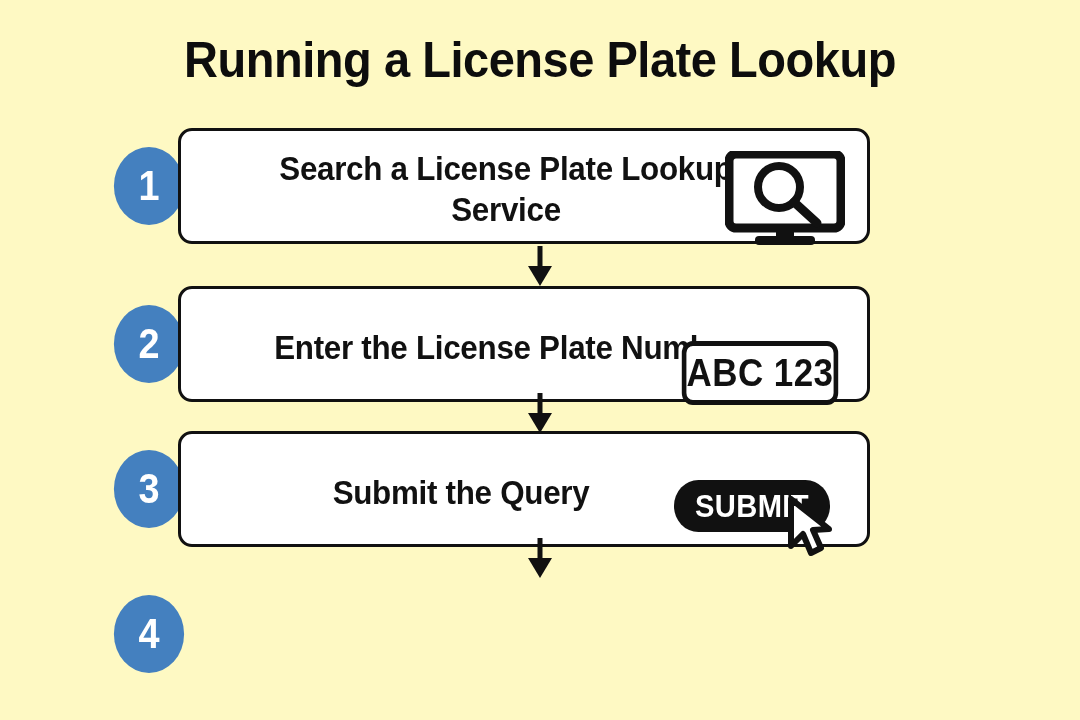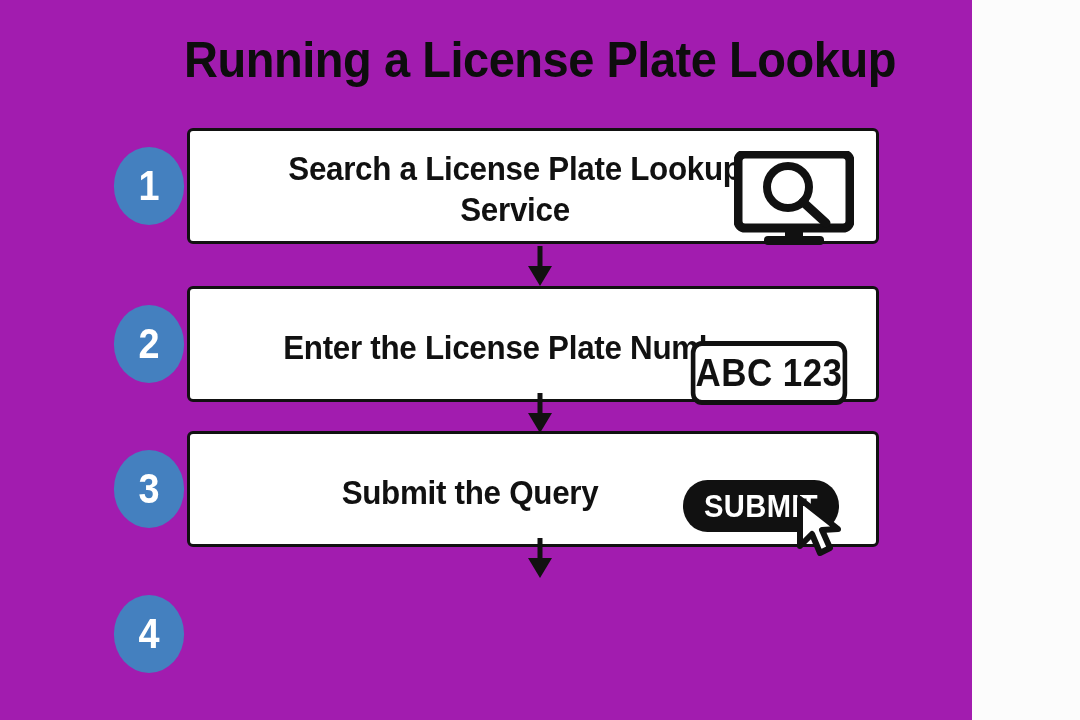--- a/index.html
+++ b/index.html
@@ -8,23 +8,23 @@
   }
   body {
     width: 1080px;
     height: 720px;
     background: #fcfcfc;
     font-family: "Liberation Sans", sans-serif;
     overflow: hidden;
   }
   #page {
     position: relative;
-    width: 972px;
+    width: 1080px;
     height: 720px;
-    background: #a21caf;
+    background: #fef9c3;
   }
 
   
   #title {
     position: absolute;
     left: 0;
     top: 30px;
     width: 1080px;
     text-align: center;
     font-family: "Liberation Sans", sans-serif;
@@ -66,27 +66,27 @@
     font-family: "Liberation Sans", sans-serif;
     font-weight: bold;
     font-size: 42px;
     line-height: 1;
     transform: scaleX(0.9);
   }
 
   
   .card {
     position: absolute;
-    left: 187px;
+    left: 178px;
     top: 0;
     width: 692px;
     height: 116px;
     box-sizing: border-box;
     border: 3.5px solid #111111;
-    border-radius: 6px;
+    border-radius: 14px;
     background: #ffffff;
   }
 
   .card-label {
     position: absolute;
     left: 30px;
     top: 0;
     width: 590px;
     height: 116px;
     display: flex;

